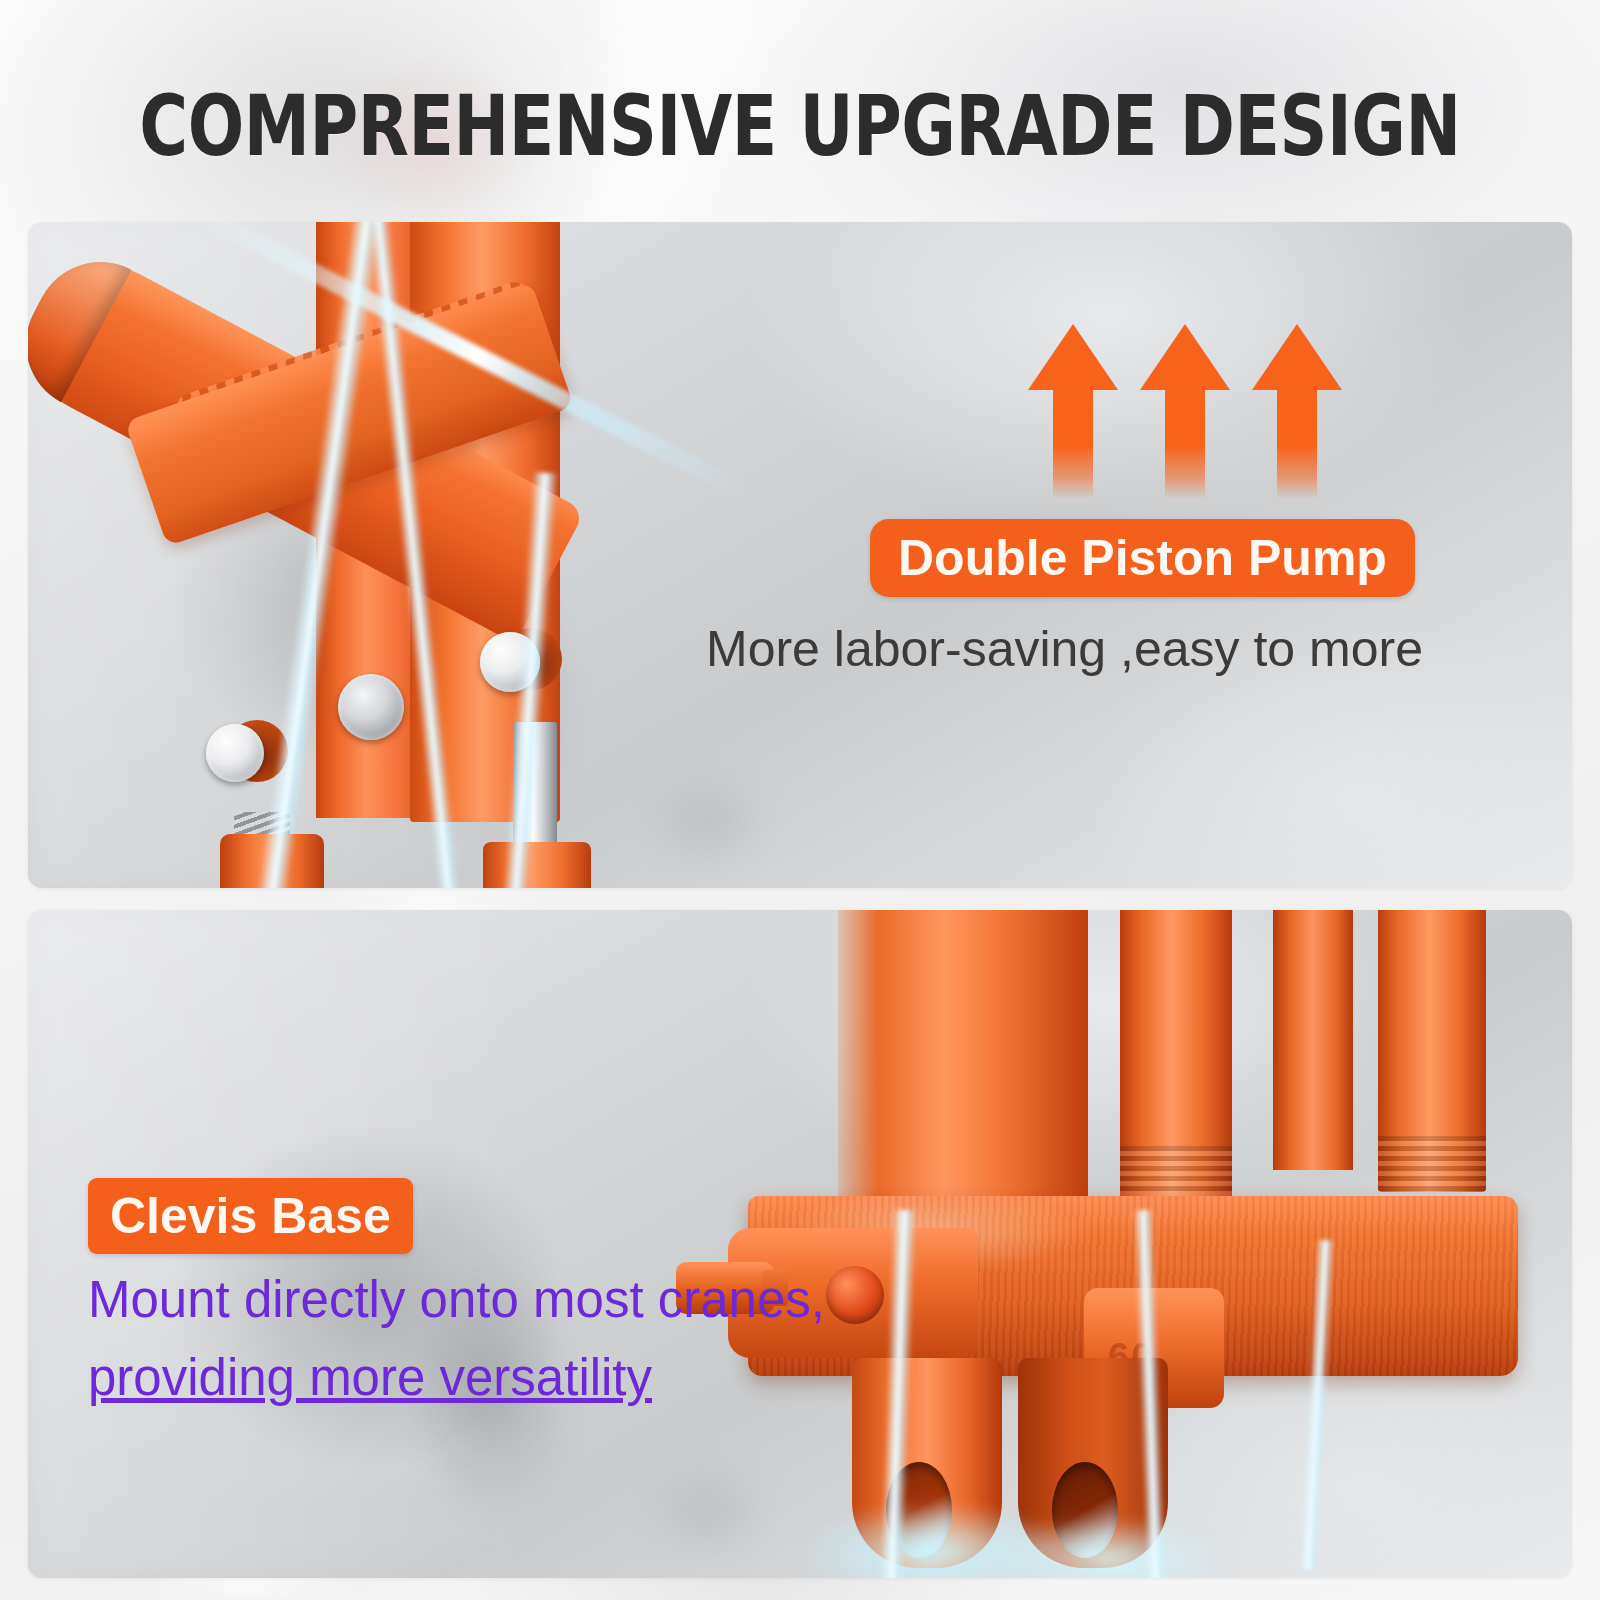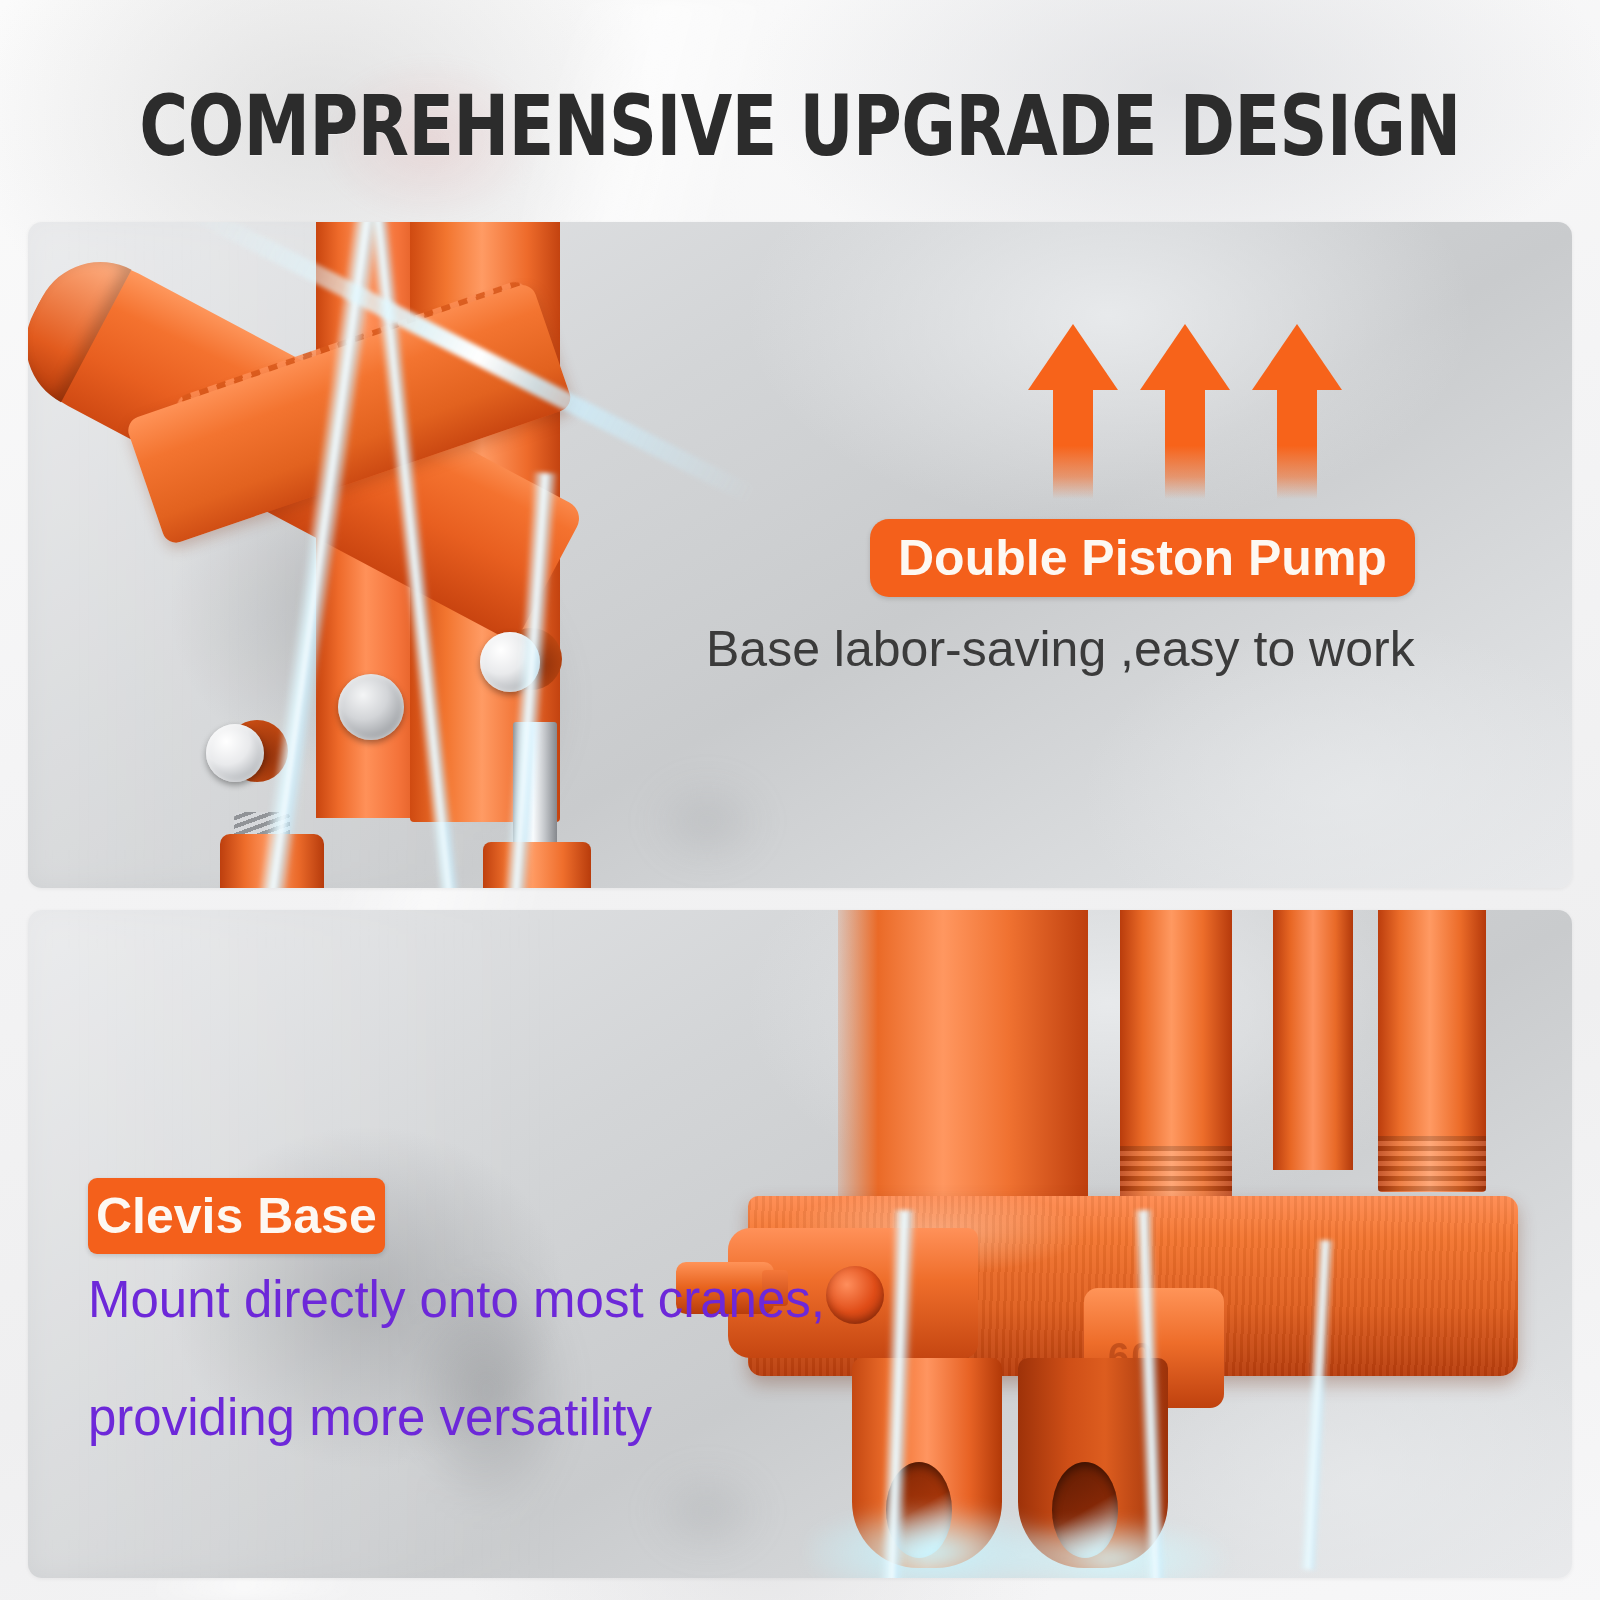--- a/index.html
+++ b/index.html
@@ -206,29 +206,29 @@
   #badge-pump{
     left:870px; top:519px; height:78px; padding:0 28px;
     font-size:50px;
     border-radius:19px;
   }
   #caption-pump{
     position:absolute; left:706px; top:620px;
     font-size:50px; color:#3b3b3b; white-space:nowrap;
   }
   #badge-clevis{
-    left:88px; top:1178px; height:76px; padding:0 8px;
+    left:88px; top:1178px; height:76px; padding:0 22px;
     font-size:50px;
   }
   .caption-clevis{
     position:absolute; left:88px;
     font-size:51px; color:#6d28d9; white-space:nowrap;
   }
   #caption-clevis-1{ top:1270px; }
-  #caption-clevis-2{ top:1388px; }
+  #caption-clevis-2{ top:1348px;text-decoration:underline; }
 
   
   #panel-b{ left:28px; top:910px; width:1544px; height:668px; }
   .artB{ position:absolute; left:660px; top:0; width:884px; height:668px; }
 
   .bodyB{
     position:absolute; left:150px; top:-10px; width:250px; height:330px;
     background:linear-gradient(90deg,#bb3d0d 0%, #e8652333 0%, #ea6a27 16%, #ff9760 42%, #f07231 68%, #be3f0e 100%);
     border-radius:4px;
   }
@@ -374,21 +374,21 @@
       <span class="shaft"></span>
     </div>
     <div class="arrow" id="arrow-3">
       <span class="head"></span>
       <span class="shaft"></span>
     </div>
   </div>
 </section>
 
 <div class="badge" id="badge-pump">Double Piston Pump</div>
-<div id="caption-pump">Base labor-saving ,easy to work</div>
+<div id="caption-pump">More labor-saving ,easy to more</div>
 
 <section class="panel" id="panel-b">
   <div class="panel-bg"></div>
 
   <div class="artB">
     <div class="bodyB"></div>
     <div class="tubeB1"></div>
     <div class="tubeB2"></div>
     <div class="tubeB3"></div>
 

